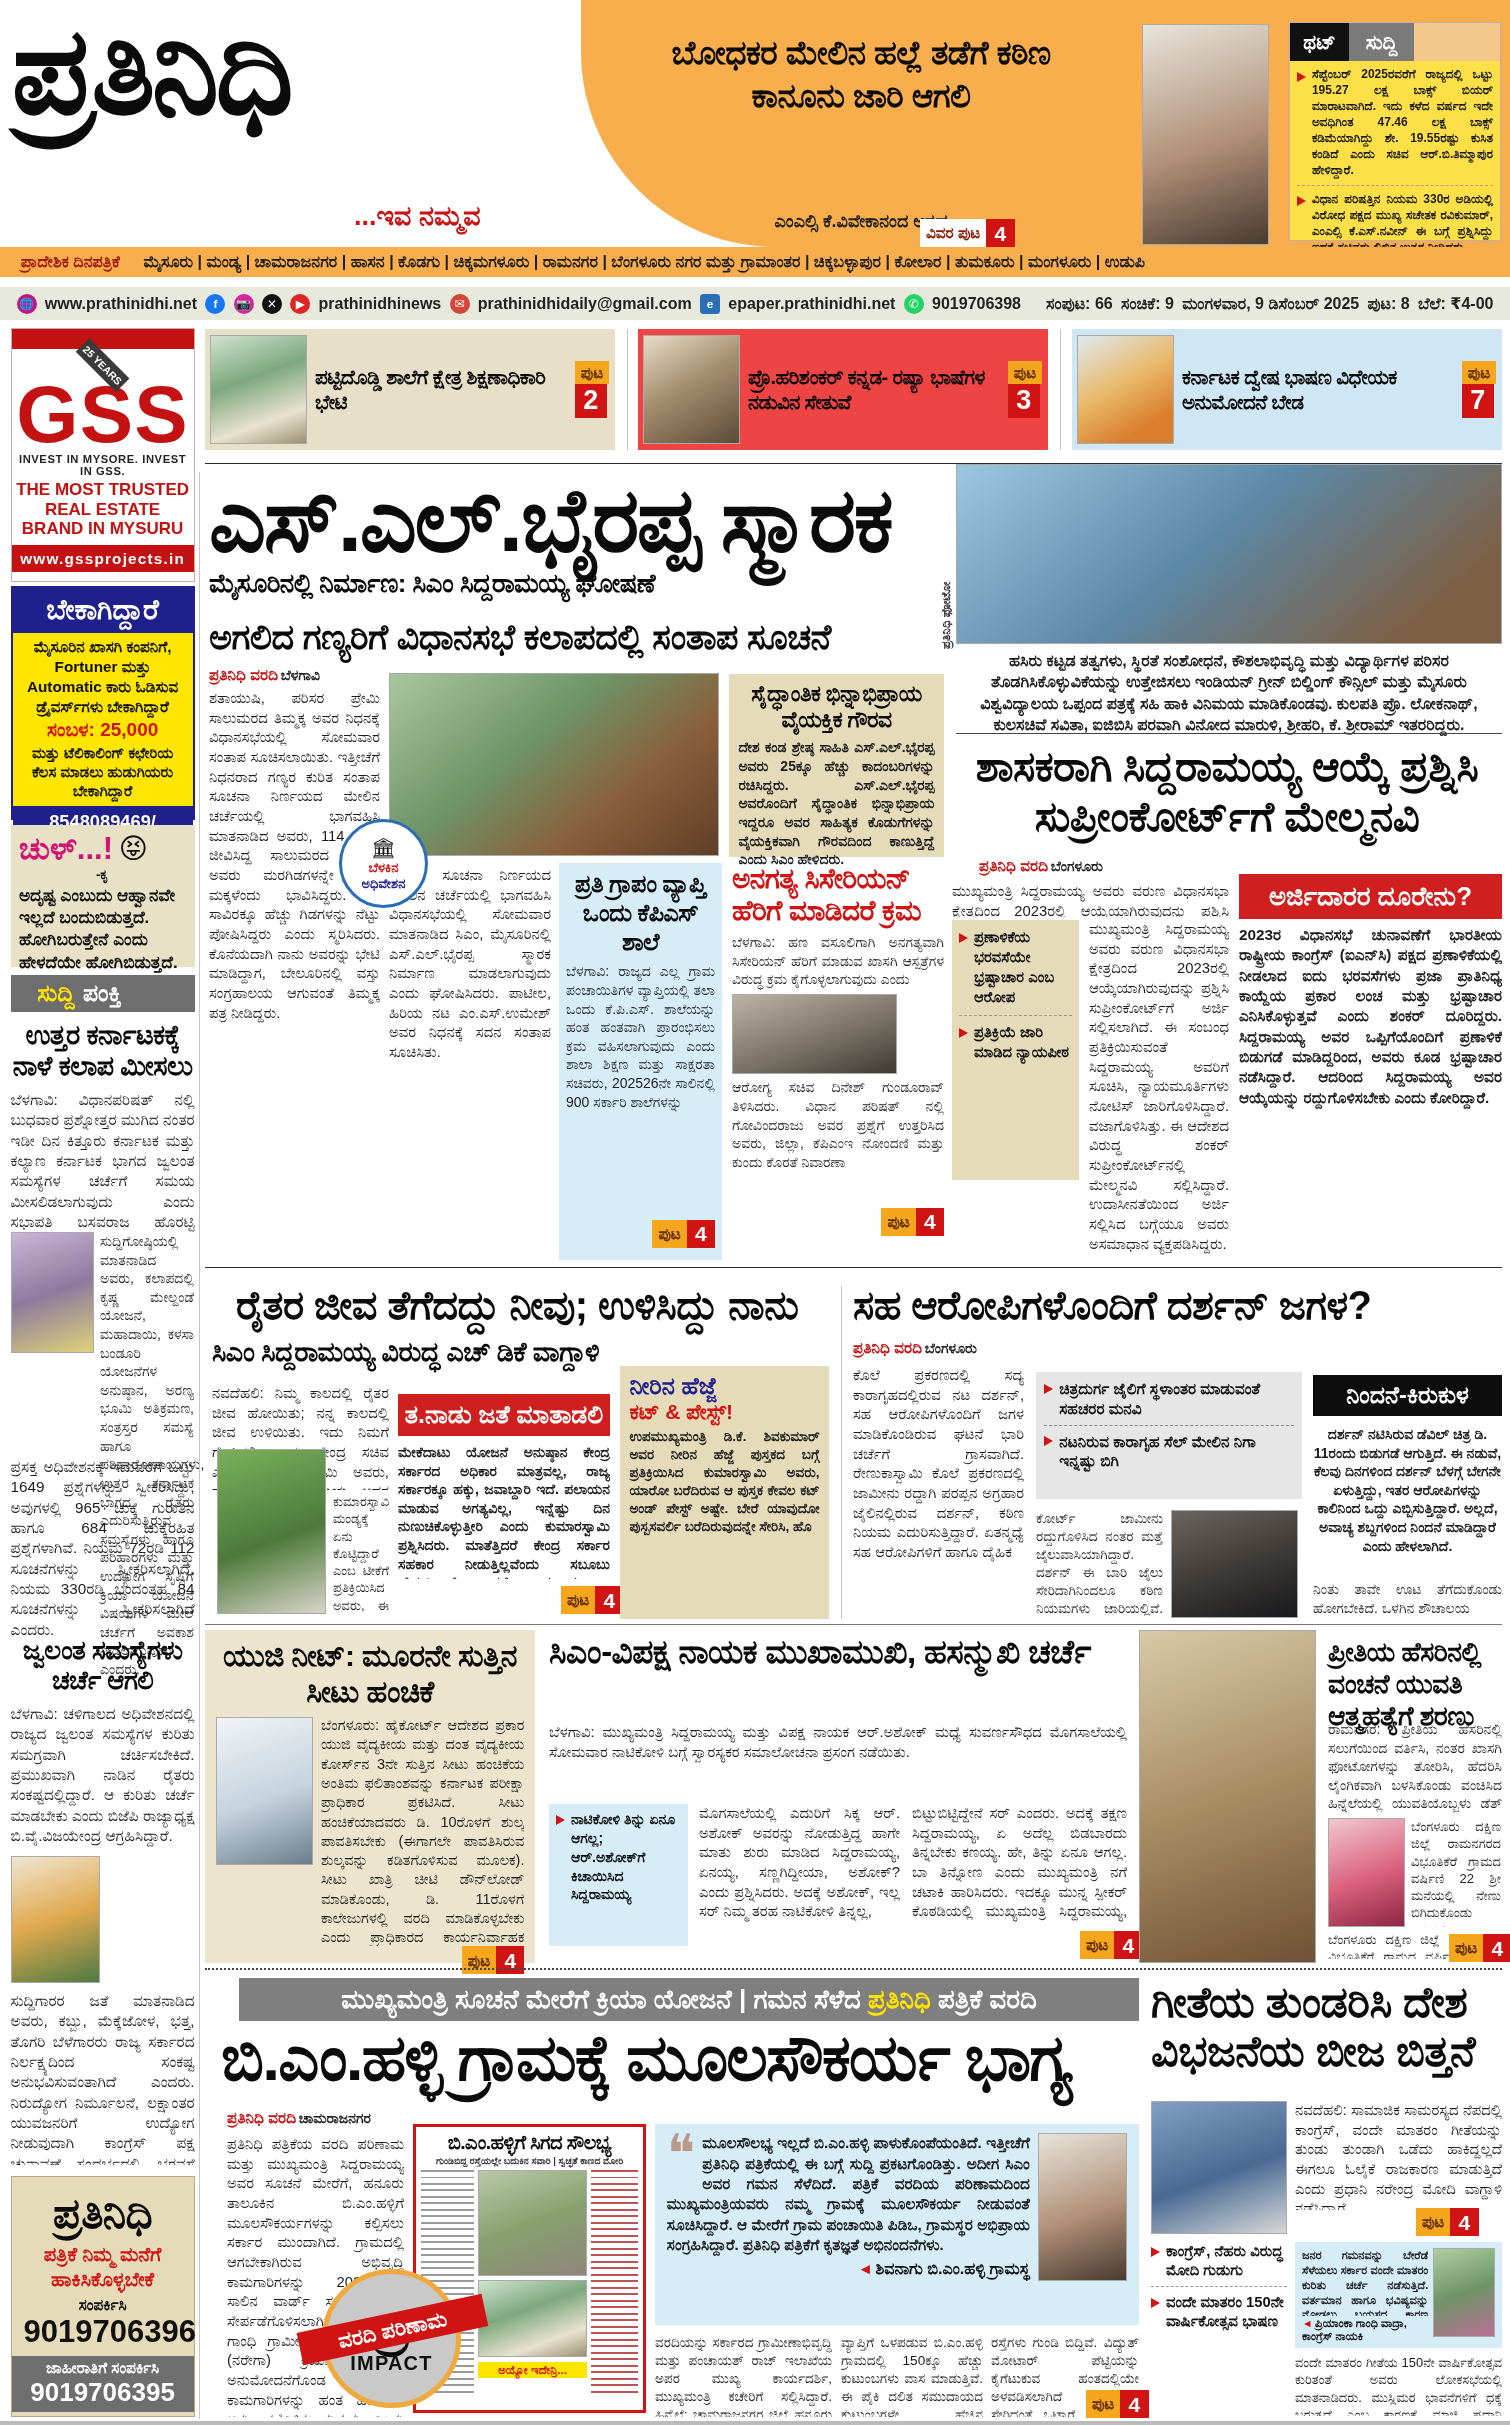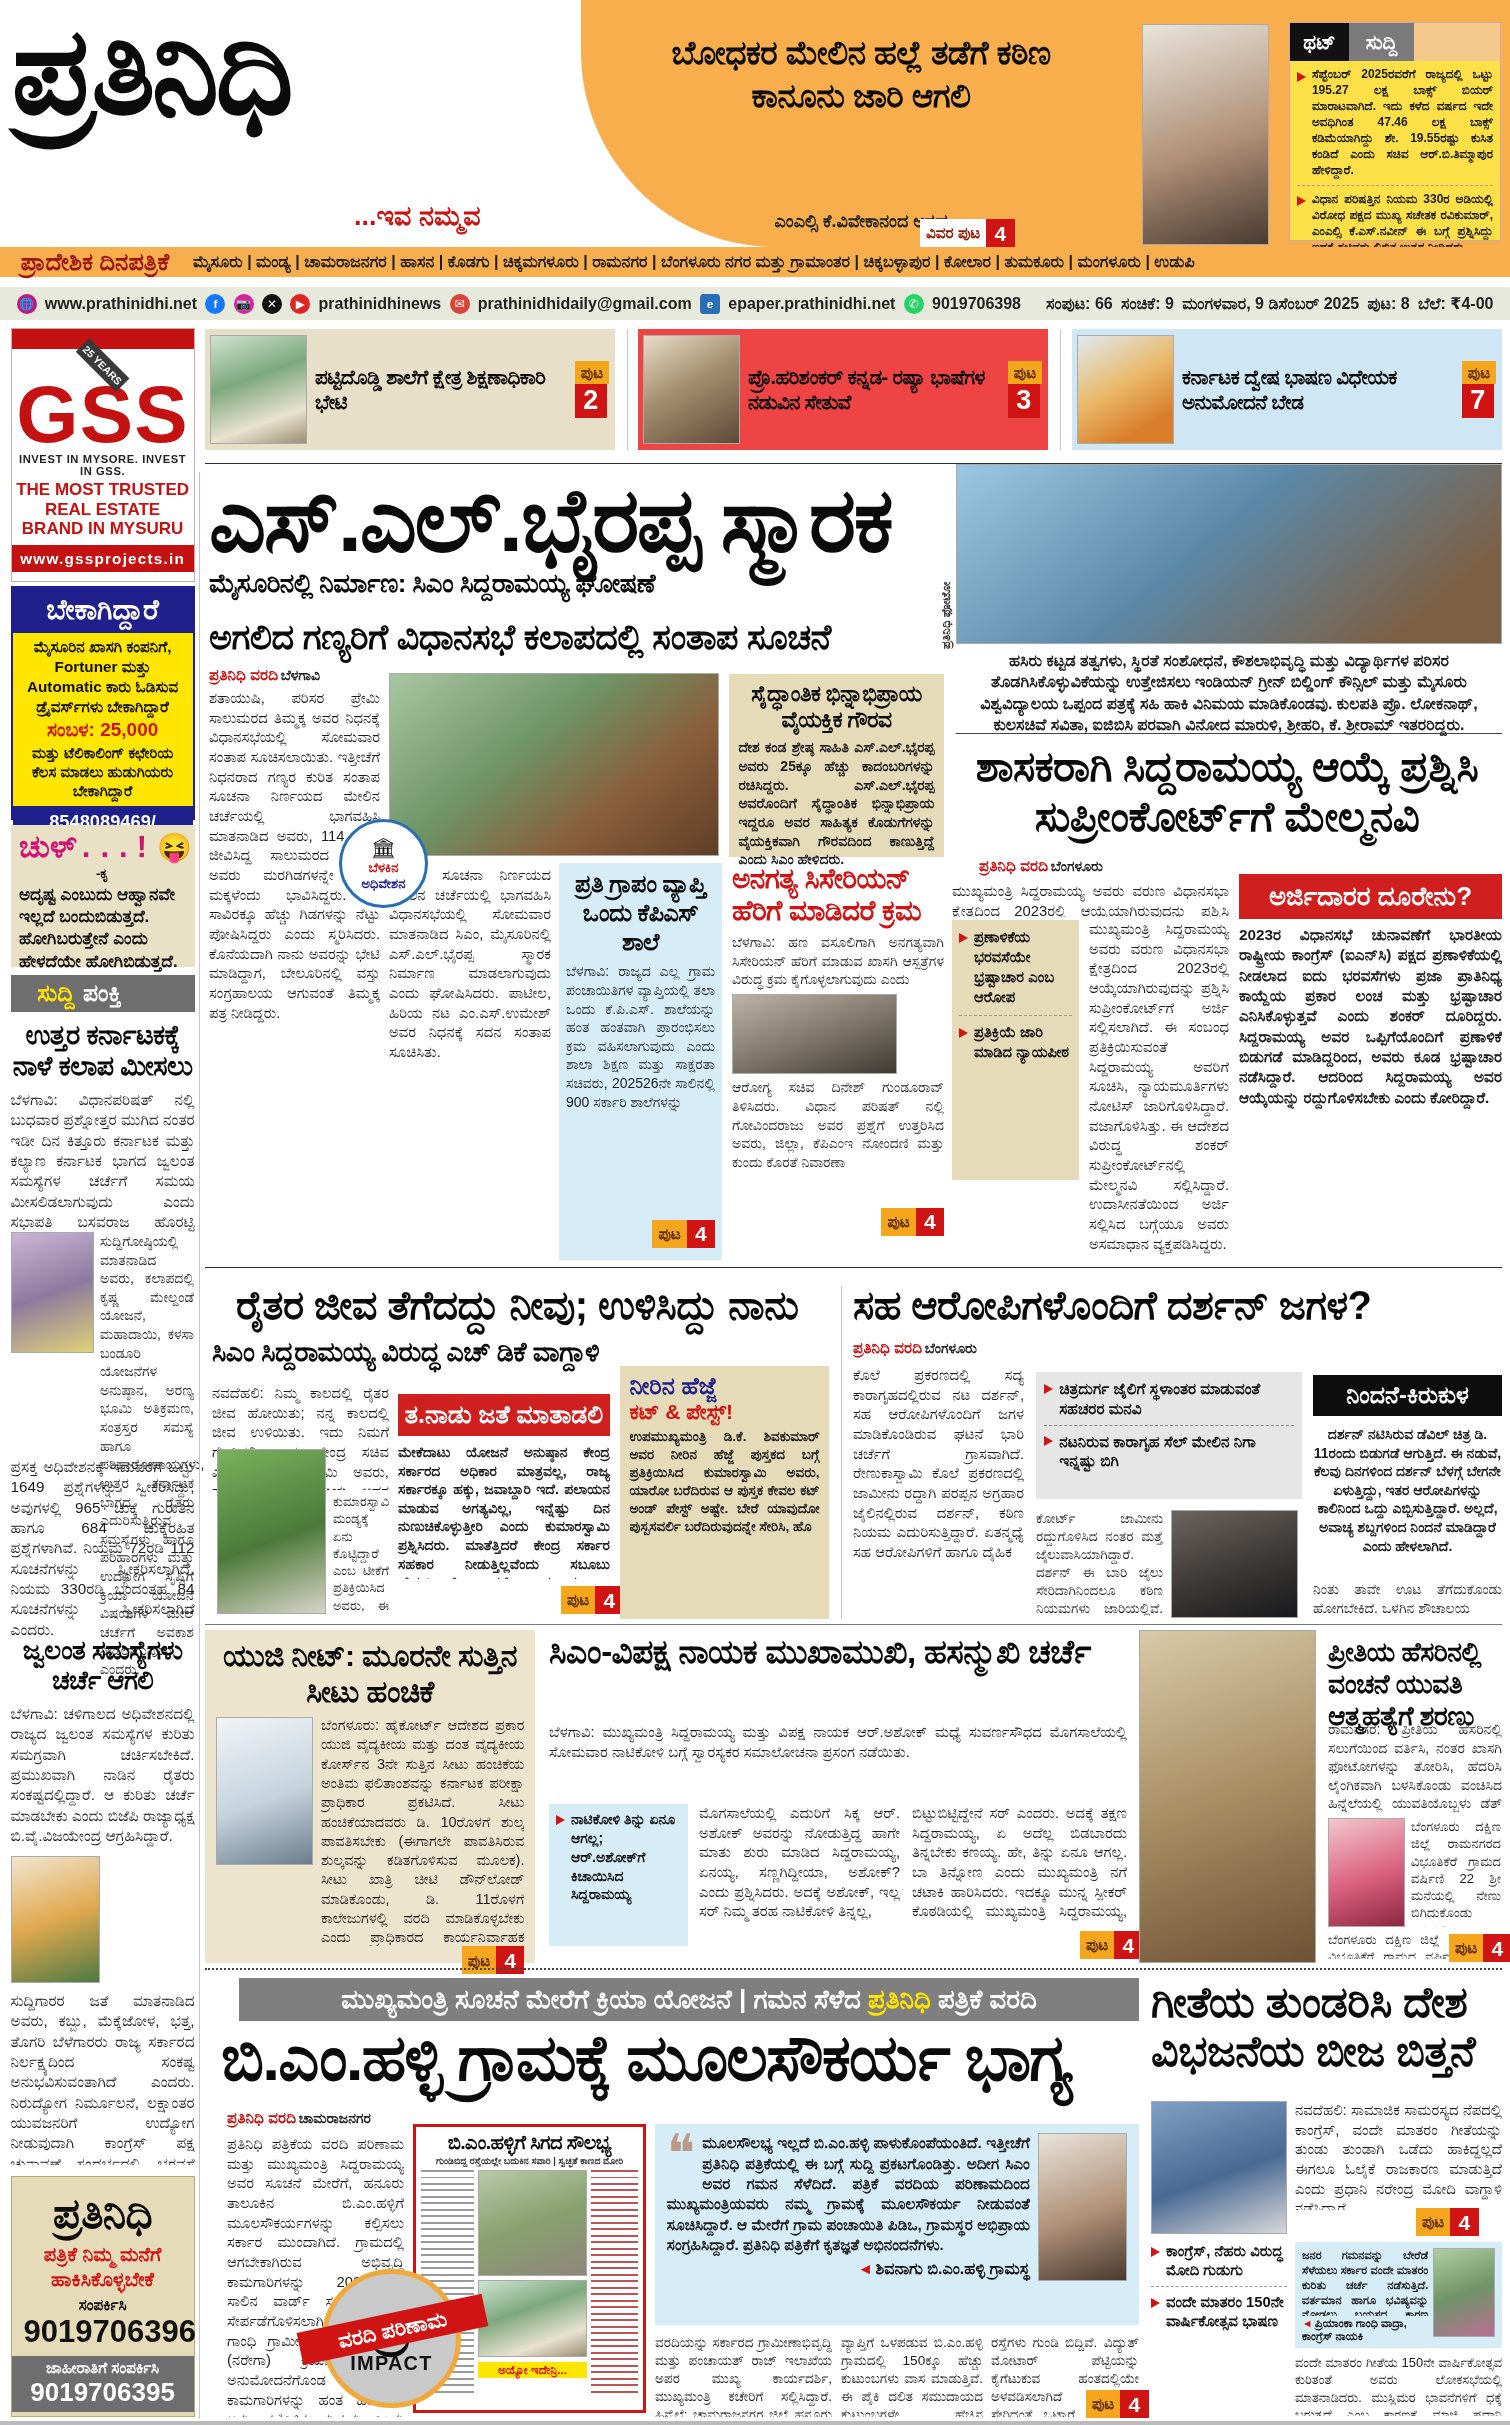--- a/index.html
+++ b/index.html
@@ -85,21 +85,21 @@
         </div>
       <div class="dash-div" style="margin:5.9px 0;border-color:#b99;"></div>
       <div class="bullet-item">
           <span class="tri"></span>
           <span class="bodytxt small" style="font-size:12px;font-weight:bold;">ವಿಧಾನ ಪರಿಷತ್ತಿನ ನಿಯಮ 330ರ ಅಡಿಯಲ್ಲಿ ವಿರೋಧ ಪಕ್ಷದ ಮುಖ್ಯ ಸಚೇತಕ ರವಿಕುಮಾರ್, ಎಂಎಲ್ಸಿ ಕೆ.ಎಸ್.ನವೀನ್ ಈ ಬಗ್ಗೆ ಪ್ರಶ್ನಿಸಿದ್ದು ಇದಕ್ಕೆ ಸಚಿವರು ಲಿಖಿತ ಉತ್ತರ ನೀಡಿದರು.</span>
         </div>
     </div>
   </div>
 
   <div class="abs" style="left:0;top:247px;width:1510px;height:29.5px;background:#f8ae4d;display:flex;align-items:center;">
-    <span style="color:#9c1510;font-weight:bold;font-size:24px;margin:0 23.6px 0 20.7px;flex:none;text-align:right;">ಪ್ರಾದೇಶಿಕ ದಿನಪತ್ರಿಕೆ</span>
+    <span style="color:#9c1510;font-weight:bold;font-size:16px;margin:0 23.6px 0 20.7px;flex:none;text-align:right;">ಪ್ರಾದೇಶಿಕ ದಿನಪತ್ರಿಕೆ</span>
     <span style="font-weight:bold;font-size:16px;color:#1c1c1c;">ಮೈಸೂರು | ಮಂಡ್ಯ | ಚಾಮರಾಜನಗರ | ಹಾಸನ | ಕೊಡಗು | ಚಿಕ್ಕಮಗಳೂರು | ರಾಮನಗರ | ಬೆಂಗಳೂರು ನಗರ ಮತ್ತು ಗ್ರಾಮಾಂತರ | ಚಿಕ್ಕಬಳ್ಳಾಪುರ | ಕೋಲಾರ | ತುಮಕೂರು | ಮಂಗಳೂರು | ಉಡುಪಿ</span>
   </div>
 
   <div class="abs" style="left:0;top:287px;width:1510px;height:33px;background:#e7e9dd;display:flex;align-items:center;gap:8.3px;padding:0 16.5px;font-size:16px;font-weight:bold;color:#222;">
     <span class="icirc" style="background:#c2187e;">🌐</span>
     <span>www.prathinidhi.net</span>
     <span class="icirc" style="background:#1877f2;">f</span>
     <span class="icirc" style="background:#d6249f;">📷</span>
     <span class="icirc" style="background:#111;">✕</span>
     <span class="icirc" style="background:#e02424;">▶</span>
@@ -171,21 +171,21 @@
     <div class="center" style="background:#20208c;color:#fff;font-weight:bold;font-size:28px;padding:5.9px 0;">ಬೇಕಾಗಿದ್ದಾರೆ</div>
     <div style="background:#ffe600;padding:4.7px 5.9px;">
       <div class="center" style="font-weight:bold;font-size:15.3px;line-height:1.3;">ಮೈಸೂರಿನ ಖಾಸಗಿ ಕಂಪನಿಗೆ, Fortuner ಮತ್ತು Automatic ಕಾರು ಓಡಿಸುವ ಡ್ರೈವರ್ಸ್‌ಗಳು ಬೇಕಾಗಿದ್ದಾರೆ</div>
       <div class="center" style="color:#d01414;font-weight:bold;font-size:19px;margin:2.4px 0;">ಸಂಬಳ: 25,000</div>
       <div class="center" style="font-weight:bold;font-size:14.8px;line-height:1.3;">ಮತ್ತು ಟೆಲಿಕಾಲಿಂಗ್ ಕಛೇರಿಯ ಕೆಲಸ ಮಾಡಲು ಹುಡುಗಿಯರು ಬೇಕಾಗಿದ್ದಾರೆ</div>
     </div>
     <div class="center" style="background:#20208c;color:#fff;font-weight:bold;font-size:18.3px;padding:4.7px 0;">8548089469/ 9164946160</div>
   </div>
 
   <div class="abs" style="left:10.6px;top:825px;width:184px;height:142px;background:#e9e1c6;padding:5.9px 8.3px;">
-    <div style="display:flex;align-items:center;gap:5.9px;font-family:Liberation Mono, monospace;">
+    <div style="display:flex;align-items:center;gap:5.9px;">
       <span style="font-weight:bold;font-size:31px;color:#d01474;">ಚುಳ್...!</span>
       <span style="font-size:28px;">😝</span>
     </div>
     <div style="font-size:13px;font-weight:bold;margin-left:77px;">-ಕೃ</div>
     <div style="font-size:17px;font-weight:bold;line-height:1.3;margin-top:2.4px;">ಅದೃಷ್ಟ ಎಂಬುದು ಆಹ್ವಾನವೇ ಇಲ್ಲದೆ ಬಂದುಬಿಡುತ್ತದೆ. ಹೋಗಿಬರುತ್ತೇನೆ ಎಂದು ಹೇಳದೆಯೇ ಹೋಗಿಬಿಡುತ್ತದೆ.</div>
   </div>
 
   <div class="abs" style="left:10.6px;top:975px;width:184px;height:37px;background:#6e6e6e;display:flex;align-items:center;padding-left:26.6px;gap:8.3px;">
     <span style="color:#ffe400;font-weight:bold;font-size:23.6px;">ಸುದ್ದಿ</span>
     <span style="color:#fff;font-weight:bold;font-size:23.6px;">ಪಂಕ್ತಿ</span>

